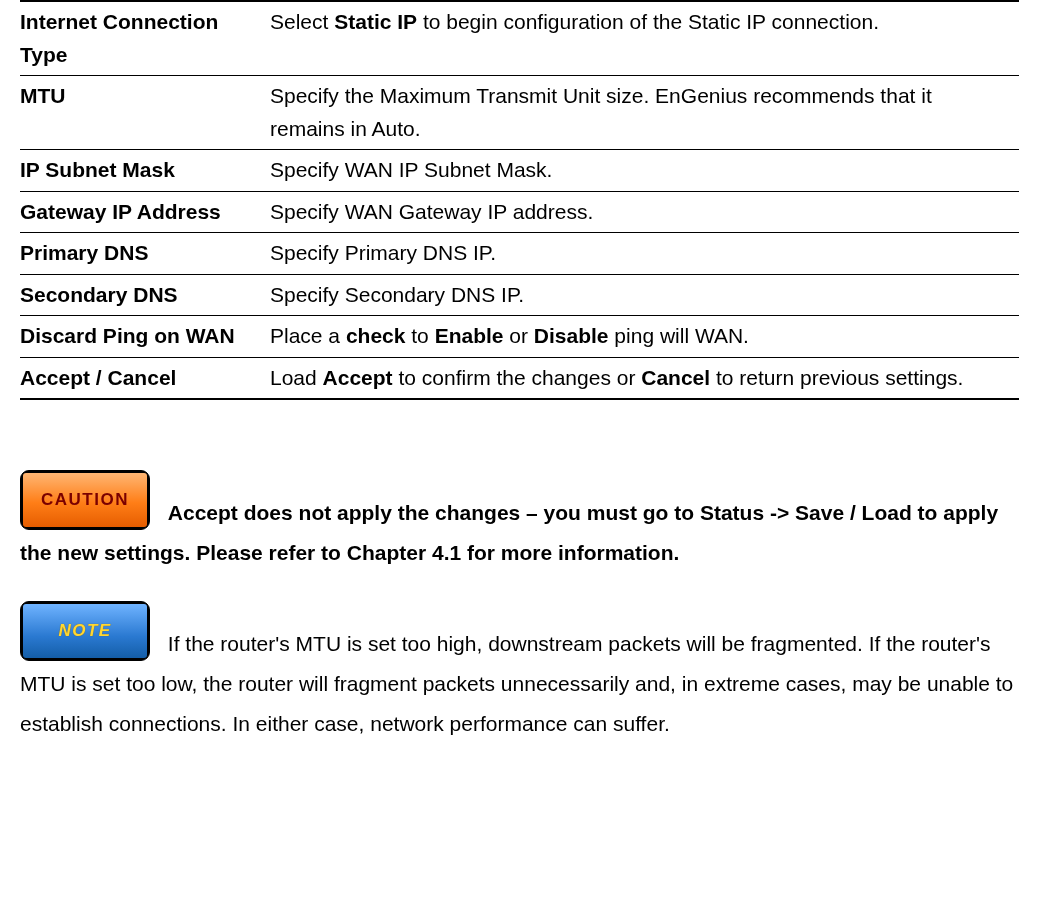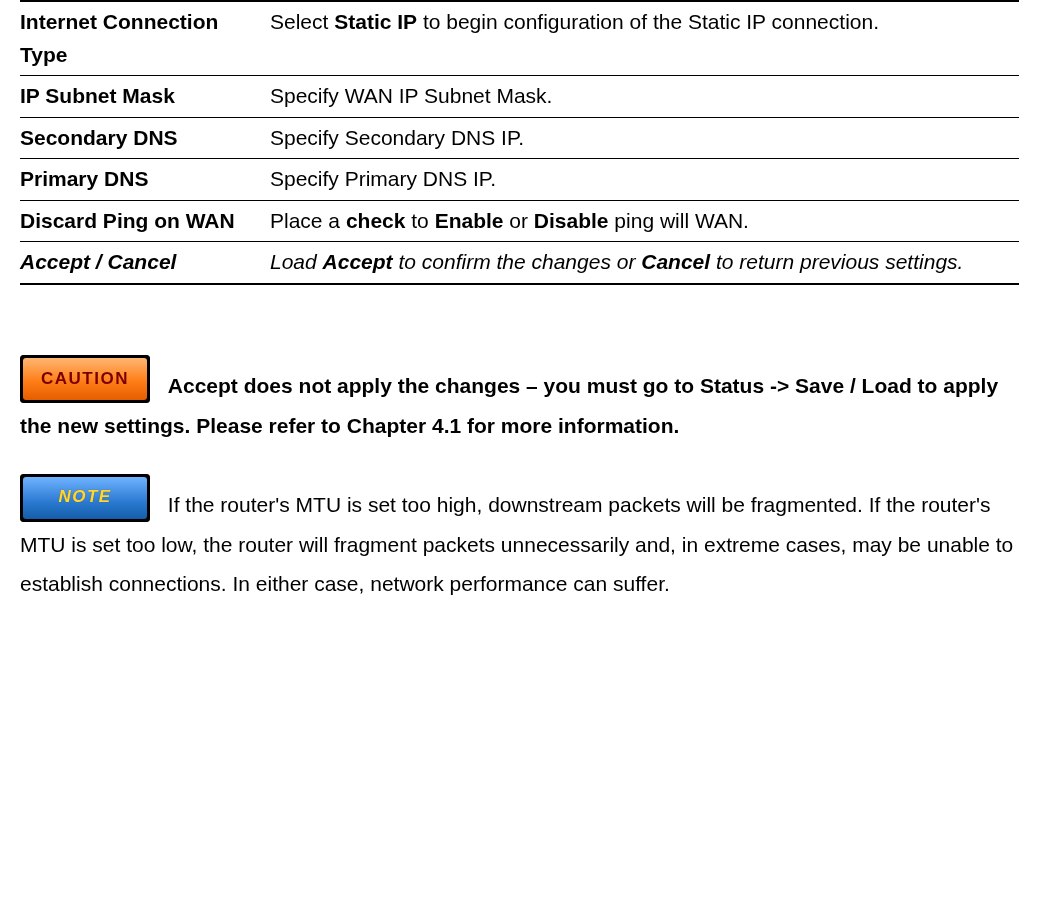--- a/index.html
+++ b/index.html
@@ -14,43 +14,43 @@
   }
   table.spec {
     border-collapse: collapse;
     width: 100%;
   }
   table.spec tr {
     border-top: 1px solid #000;
     border-bottom: 1px solid #000;
   }
   table.spec tr:first-child { border-top: 2px solid #000; }
-  table.spec tr:last-child { border-bottom: 2px solid #000; font-style: italic; }
+  table.spec tr:last-child { border-bottom: 2px solid #000; }
   table.spec th, table.spec td {
     text-align: left;
     vertical-align: top;
     padding: 4px 10px 4px 0;
     font-weight: normal;
   }
   table.spec th {
     font-weight: bold;
     width: 250px;
   }
   .b { font-weight: bold; }
   .callout {
     margin-top: 70px;
     line-height: 1.9;
   }
   .callout-badge {
     display: inline-block;
     vertical-align: -10px;
     width: 130px;
-    height: 48px;
+    height: 60px;
     border: 1.5px solid #000;
-    border-radius: 3px;
+    border-radius: 9px;
     position: relative;
     margin-right: 12px;
     background: #000;
   }
   .callout-badge-inner {
     position: absolute;
     inset: 2px;
     border-radius: 3px;
     display: flex;
     align-items: center;
@@ -75,30 +75,38 @@
 </head>
 <body>
 
 <table class="spec">
   <tbody>
       <tr>
         <th>Internet Connection Type</th>
         <td><span>Select </span><span class="b">Static IP</span><span> to begin configuration of the Static IP connection.</span></td>
       </tr>
       <tr>
+        <th>MTU</th>
+        <td><span>Specify the Maximum Transmit Unit size. EnGenius recommends that it remains in Auto.</span></td>
+      </tr>
+      <tr>
         <th>IP Subnet Mask</th>
         <td><span>Specify WAN IP Subnet Mask.</span></td>
       </tr>
       <tr>
-        <th>Secondary DNS</th>
-        <td><span>Specify Secondary DNS IP.</span></td>
+        <th>Gateway IP Address</th>
+        <td><span>Specify WAN Gateway IP address.</span></td>
       </tr>
       <tr>
         <th>Primary DNS</th>
         <td><span>Specify Primary DNS IP.</span></td>
+      </tr>
+      <tr>
+        <th>Secondary DNS</th>
+        <td><span>Specify Secondary DNS IP.</span></td>
       </tr>
       <tr>
         <th>Discard Ping on WAN</th>
         <td><span>Place a </span><span class="b">check</span><span> to </span><span class="b">Enable</span><span> or </span><span class="b">Disable</span><span> ping will WAN.</span></td>
       </tr>
       <tr>
         <th>Accept / Cancel</th>
         <td><span>Load </span><span class="b">Accept</span><span> to confirm the changes or </span><span class="b">Cancel</span><span> to return previous settings.</span></td>
       </tr>
     </tbody>

